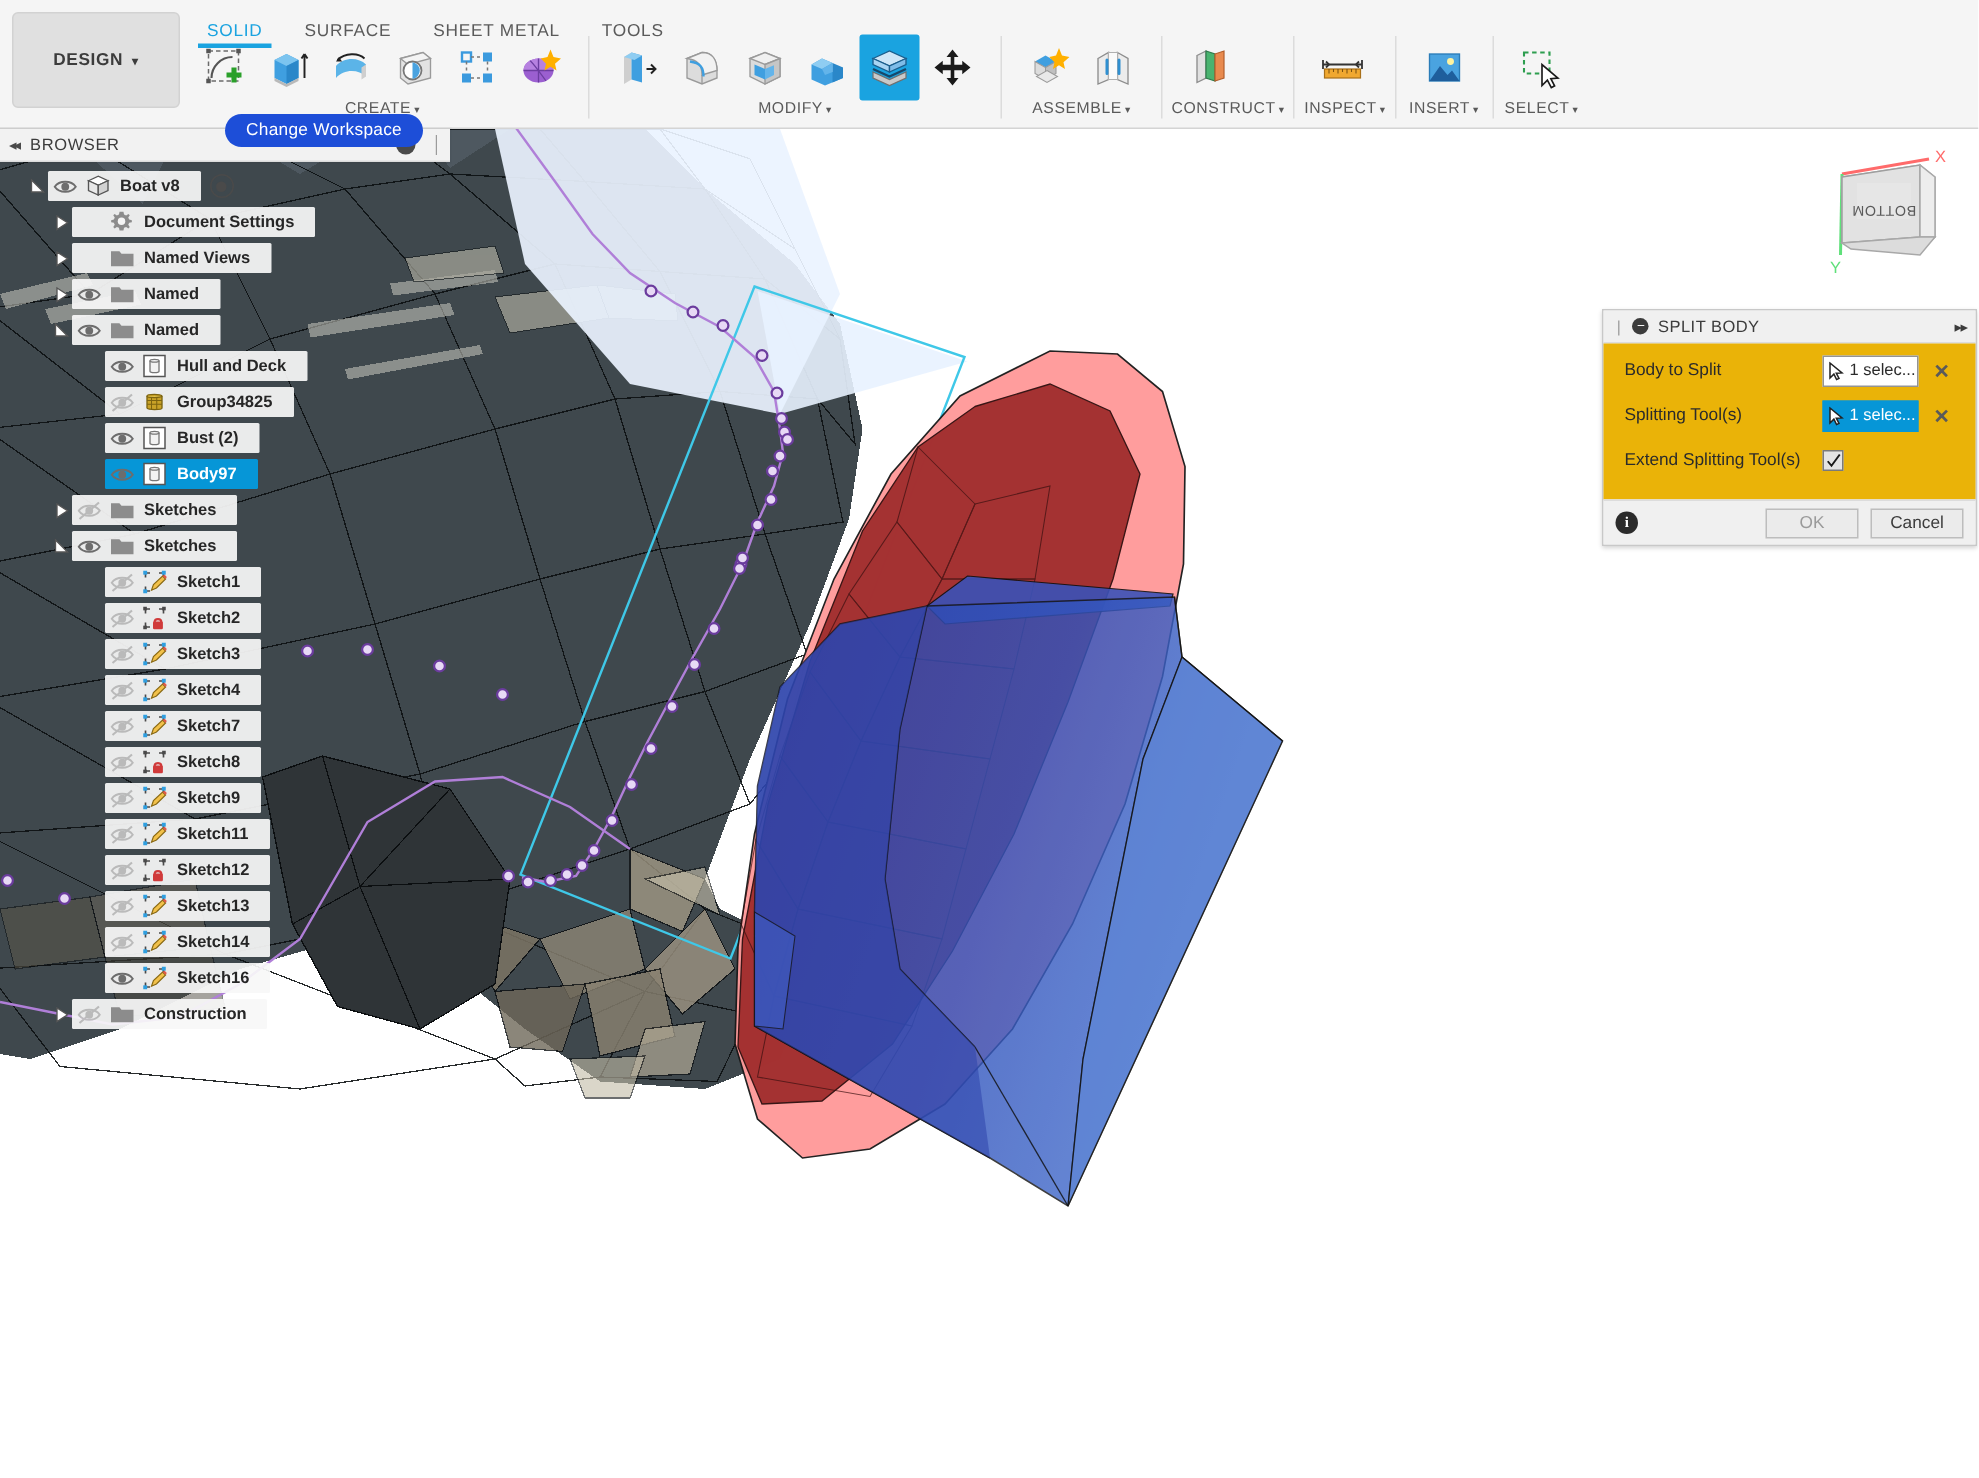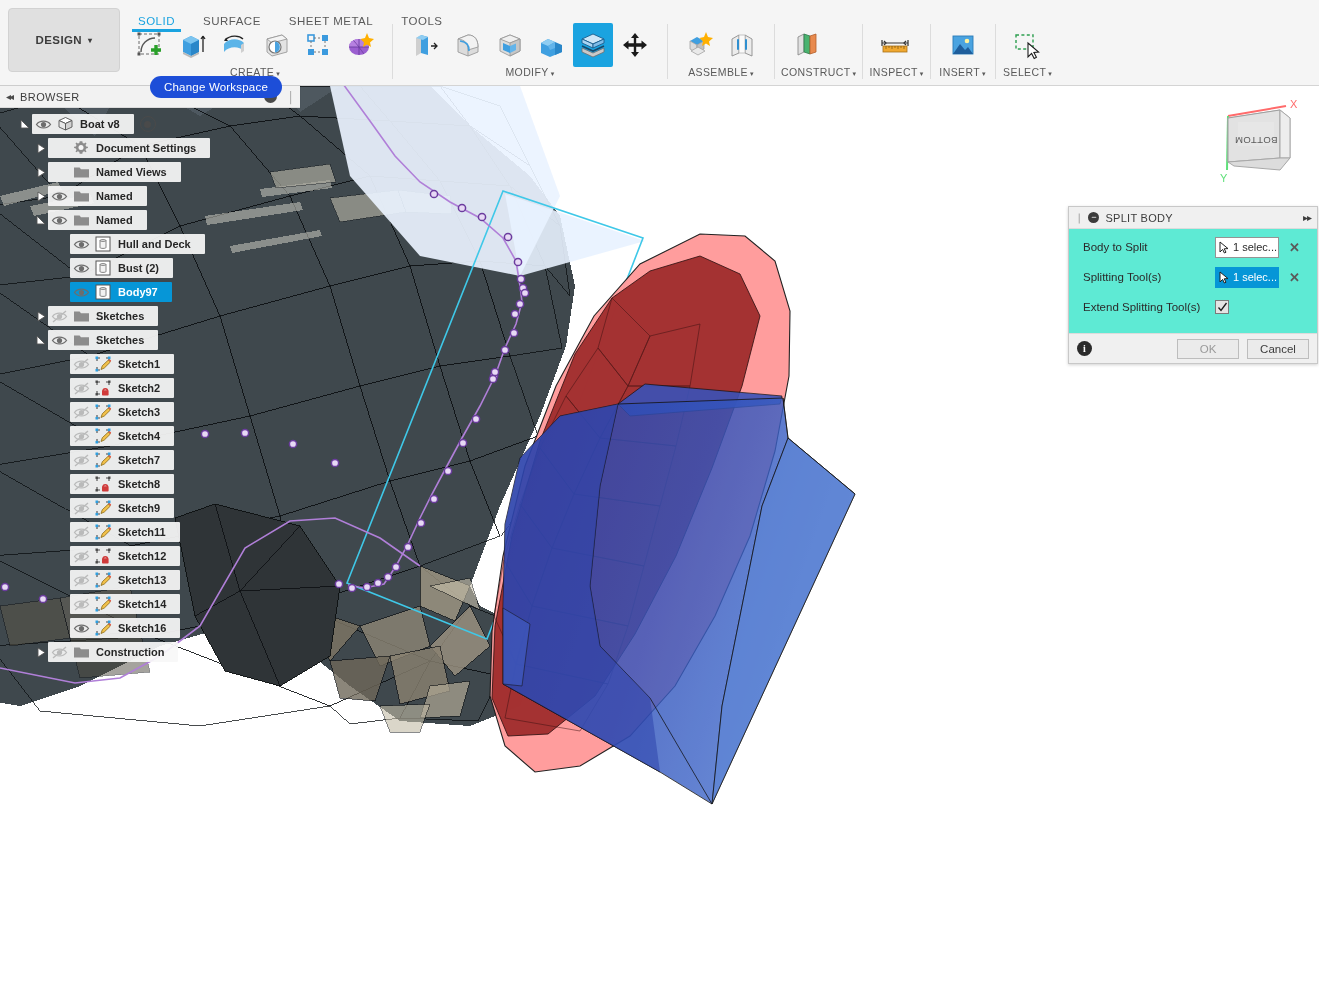--- a/index.html
+++ b/index.html
@@ -128,21 +128,21 @@
     height: 22px; background:#f0f0f0; border-bottom:1px solid #dcdcdc;
     display:flex; align-items:center; padding: 0 6px; gap:6px;
   }
   #splitdlg .dgrip { color:#9a9a9a; font-size:10px; letter-spacing:-1px; }
   #splitdlg .dcollapse {
     width: 11px; height:11px; border-radius:50%; background:#3c3c3c; color:#fff;
     font-size:9px; display:flex; align-items:center; justify-content:center; cursor:pointer; line-height:1;
   }
   #splitdlg .dtitle { font-size: 11px; color:#3c3c3c; letter-spacing:.3px; }
   #splitdlg .dexpand { margin-left:auto; color:#3c3c3c; font-size:10px; letter-spacing:-1px; cursor:pointer; }
-  #splitdlg .dbody { padding: 6px 0 8px 0; background:#5eead4; }
+  #splitdlg .dbody { padding: 6px 0 8px 0; background:#eab308; }
   .drow { display:flex; align-items:center; height: 24px; padding: 0 0 0 14px; margin-bottom: 6px; }
   .drow .dlabel { width: 132px; font-size: 11.5px; color:#2b2b2b; }
   .selfield {
     width: 64px; height: 21px; border:1px solid #949494; background:#fff;
     display:flex; align-items:center; gap:3px; padding-left:3px; cursor:pointer; overflow:hidden;
   }
   .selfield.active { background:#0696d7; border-color:#0696d7; }
   .selfield .stext { font-size: 11px; color:#2b2b2b; white-space:nowrap; }
   .selfield.active .stext { color:#fff; }
   .xbtn { margin-left: 10px; font-size: 13px; color:#5a5a5a; cursor:pointer; font-weight:bold; line-height:1; }
@@ -770,20 +770,43 @@
               </svg>
             </div>
             <span class="nlabel">Hull and Deck</span>
           </div>
         </div>
         <div class="trow">
           <div style="width: 56px; flex: 0 0 auto;"></div>
           <div class="expander"></div>
           <div class="rowbox">
             <div class="eye">
+              <svg width="17" height="15" viewBox="0 0 17 15" opacity="0.38">
+                <path d="M 1.5,7.5 C 4.5,3 12.5,3 15.5,7.5 C 12.5,12 4.5,12 1.5,7.5 Z" fill="none" stroke="#6d6d6d" stroke-width="1.3"></path>
+                <circle cx="8.5" cy="7.5" r="2.6" fill="#6d6d6d"></circle>
+                <path d="M 2,13 L 15,2" stroke="#6d6d6d" stroke-width="1.4"></path>
+              </svg>
+            </div>
+            <div class="nodeicon">
+              <svg width="16" height="16" viewBox="0 0 16 16">
+                <path d="M 3,4 C 3,2.6 13,2.6 13,4 L 13,12 C 13,13.4 3,13.4 3,12 Z" fill="#c9a227" stroke="#7d6410" stroke-width="0.9"></path>
+                <path d="M 3,4 C 3,5.4 13,5.4 13,4" fill="#e0c04a" stroke="#7d6410" stroke-width="0.9"></path>
+                <g stroke="#7d6410" stroke-width="0.7">
+                  <path d="M3,7 h10 M3,9.5 h10 M6,4.8 v8 M9.5,4.8 v8"></path>
+                </g>
+              </svg>
+            </div>
+            <span class="nlabel">Group34825</span>
+          </div>
+        </div>
+        <div class="trow">
+          <div style="width: 56px; flex: 0 0 auto;"></div>
+          <div class="expander"></div>
+          <div class="rowbox">
+            <div class="eye">
               <svg width="17" height="15" viewBox="0 0 17 15" opacity="1">
                 <path d="M 1.5,7.5 C 4.5,3 12.5,3 15.5,7.5 C 12.5,12 4.5,12 1.5,7.5 Z" fill="none" stroke="#6d6d6d" stroke-width="1.3"></path>
                 <circle cx="8.5" cy="7.5" r="2.6" fill="#6d6d6d"></circle>
               </svg>
             </div>
             <div class="nodeicon">
               <svg width="16" height="16" viewBox="0 0 16 16">
                 <rect x="1" y="1" width="14" height="14" fill="#ffffff" stroke="#555" stroke-width="1"></rect>
                 <path d="M 5,4.5 C 5,3.3 11,3.3 11,4.5 L 11,11.5 C 11,12.7 5,12.7 5,11.5 Z" fill="#f2f2f2" stroke="#777" stroke-width="0.9"></path>
                 <path d="M 5,4.5 C 5,5.7 11,5.7 11,4.5" fill="none" stroke="#777" stroke-width="0.9"></path>

